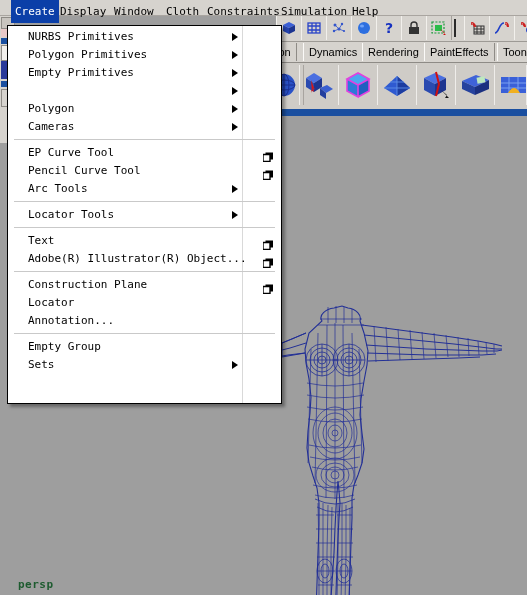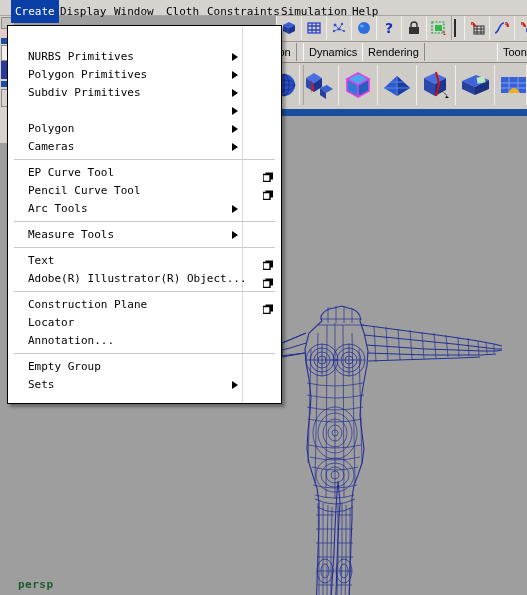--- a/index.html
+++ b/index.html
@@ -267,20 +267,21 @@
             <circle cx="11" cy="11" r="3" fill="#2040c8"></circle>
             <path d="M3 3 C6 3 8 5 8 8 L6 8 M3 3 L3 6 L5 5" fill="#cc2020"></path>
           </svg>
       </div>
     </div>
 
     <div class="tabrow">
       <div class="tab" style="left:-6px;">ion</div>
       <div class="tab" style="left:27px;">Dynamics</div>
       <div class="tab" style="left:86px;">Rendering</div>
+      <div class="tab" style="left:148px;">PaintEffects</div>
       <div class="tab" style="left:221px;">Toon</div>
     </div>
 
     <div class="shelfrow">
       <div class="sbtn" style="left:-12px;">
         <svg width="32" height="32" viewBox="0 0 32 32">
             <circle cx="16" cy="16" r="11" fill="#2a52c8"></circle>
             <g stroke="#1a2f90" fill="none" stroke-width="1">
               <ellipse cx="16" cy="16" rx="5" ry="11"></ellipse>
               <ellipse cx="16" cy="16" rx="11" ry="5"></ellipse>
@@ -369,31 +370,31 @@
     <div class="mi" style="left:110px;">Window</div>
     <div class="mi" style="left:162px;">Cloth</div>
     <div class="mi" style="left:203px;">Constraints</div>
     <div class="mi" style="left:277px;">Simulation</div>
     <div class="mi" style="left:348px;">Help</div>
   </div>
 
   <div class="dropdown">
     <div class="drop-inner">
       <div class="optcol"></div>
-      <div id="menu-items" style="position:relative;padding-top:22px;">
+      <div id="menu-items" style="position:relative;padding-top:2px;">
           <div class="item">
             <div class="lbl">NURBS Primitives</div>
             <div class="arrow"></div>
           </div>
           <div class="item">
             <div class="lbl">Polygon Primitives</div>
             <div class="arrow"></div>
           </div>
           <div class="item">
-            <div class="lbl">Subdiv Primitives</div>
+            <div class="lbl">Empty Primitives</div>
             <div class="arrow"></div>
           </div>
           <div class="item">
             <div class="arrow"></div>
           </div>
           <div class="item">
             <div class="lbl">Polygon</div>
             <div class="arrow"></div>
           </div>
           <div class="item">
@@ -414,21 +415,21 @@
                 <path d="M0 2.5 L7 2.5 L7 9.5 L0 9.5 Z" fill="none" stroke="#000" stroke-width="1.4"></path>
                 <path d="M2.5 0.5 L10 0.5 L10 7.5 L7 7.5 L7 2.5 L2.5 2.5 Z" fill="#000"></path>
               </svg></div>
           </div>
           <div class="item">
             <div class="lbl">Arc Tools</div>
             <div class="arrow"></div>
           </div>
           <div class="sep"></div>
           <div class="item">
-            <div class="lbl">Measure Tools</div>
+            <div class="lbl">Locator Tools</div>
             <div class="arrow"></div>
           </div>
           <div class="sep"></div>
           <div class="item">
             <div class="lbl">Text</div>
             <div class="optbox"><svg width="11" height="10" viewBox="0 0 11 10">
                 <path d="M0 2.5 L7 2.5 L7 9.5 L0 9.5 Z" fill="none" stroke="#000" stroke-width="1.4"></path>
                 <path d="M2.5 0.5 L10 0.5 L10 7.5 L7 7.5 L7 2.5 L2.5 2.5 Z" fill="#000"></path>
               </svg></div>
           </div>

